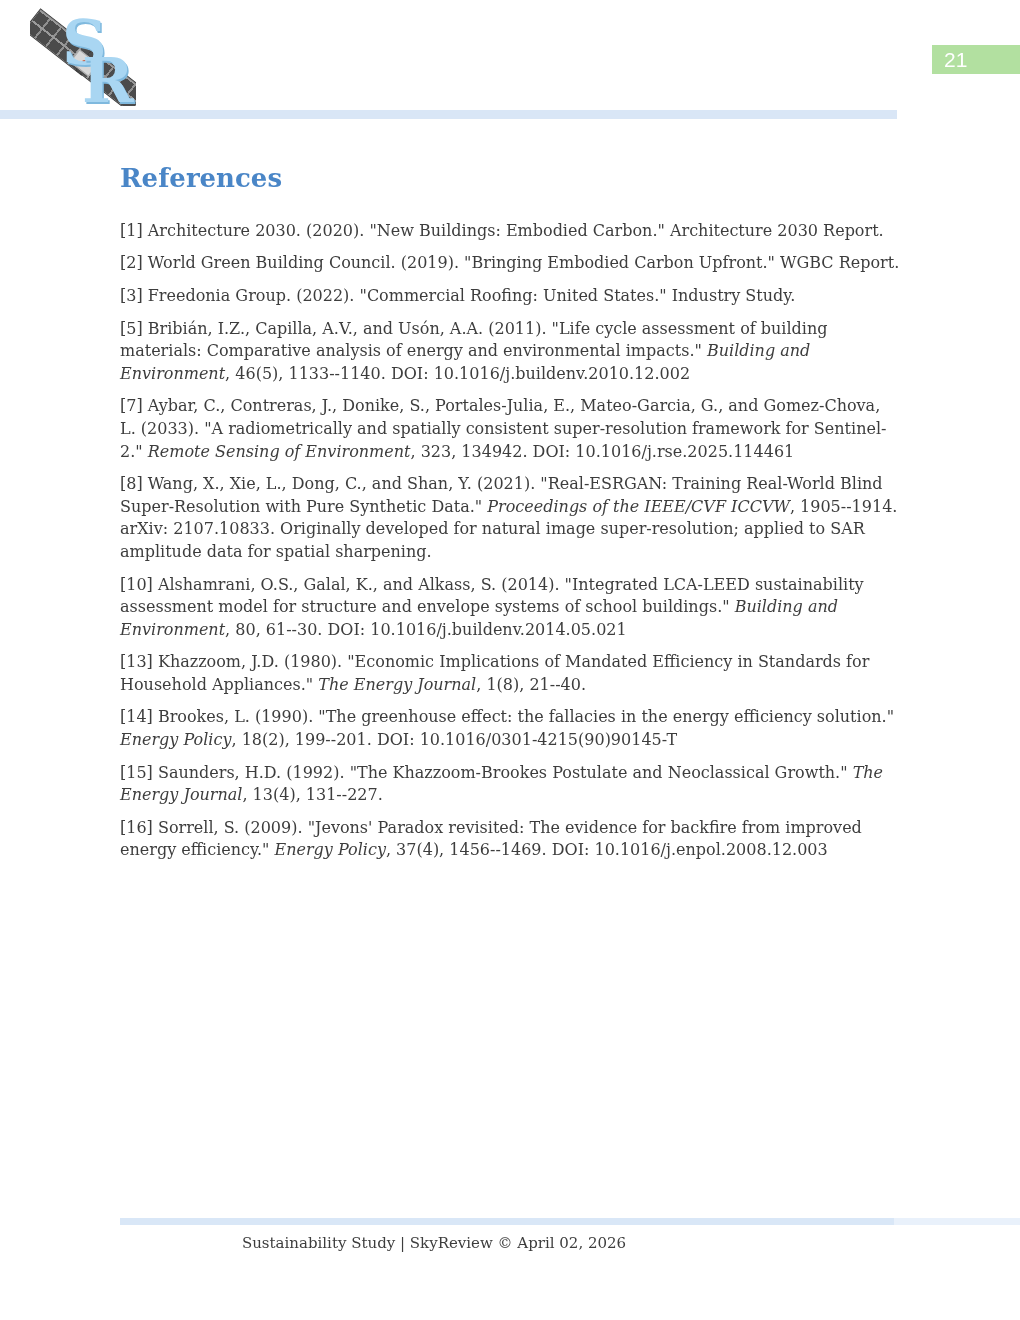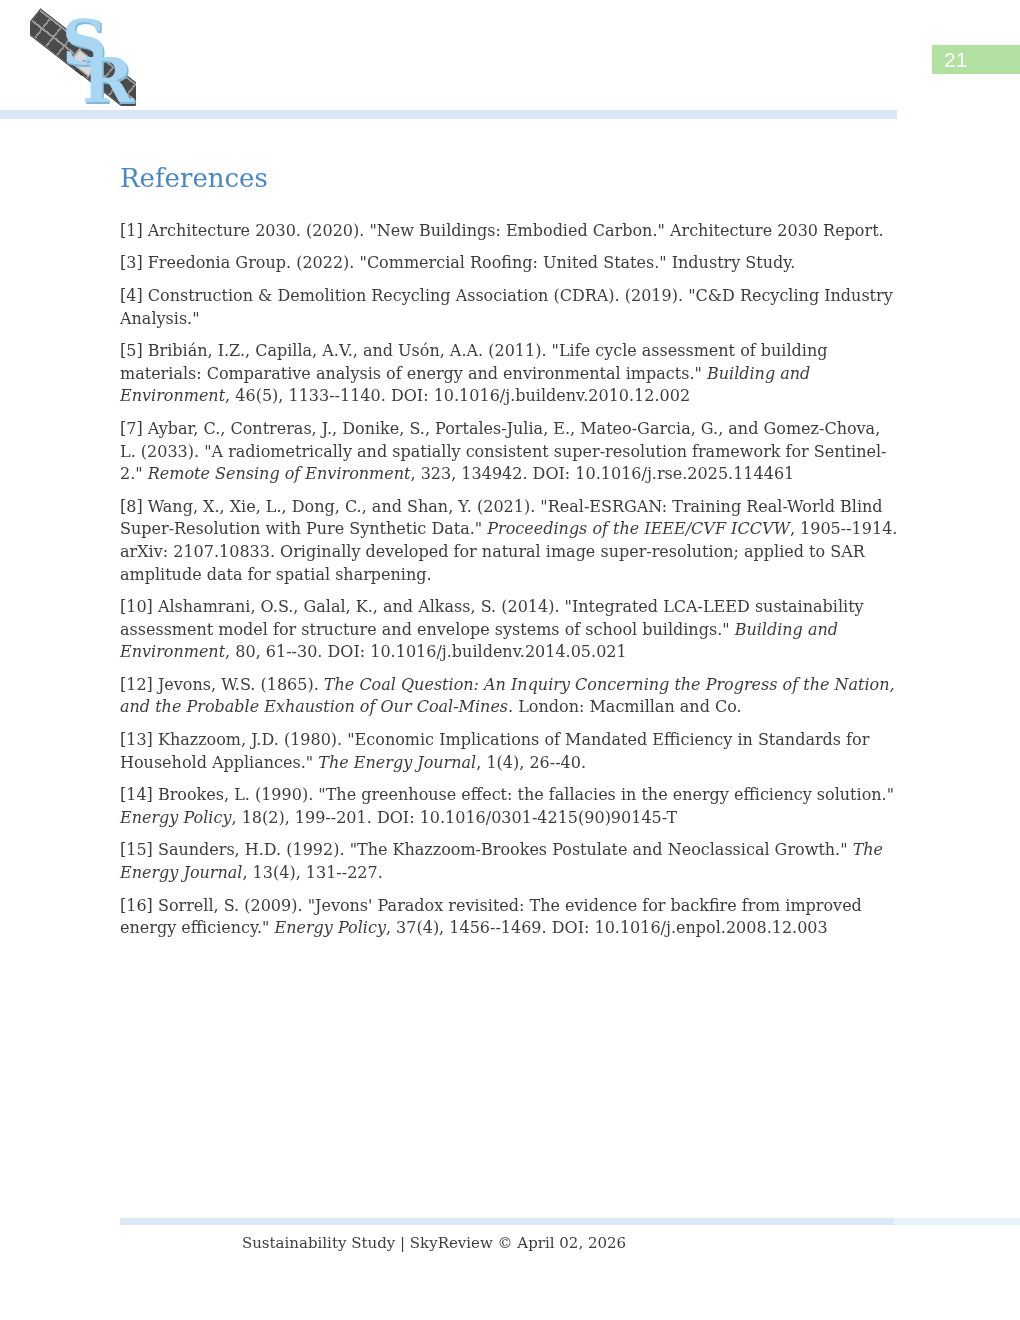--- a/index.html
+++ b/index.html
@@ -49,21 +49,21 @@
     font-size:21px; line-height:29px; padding-left:12px;margin-left:32px;
   }
   .header-bar {
     position:absolute; top:110px; left:0; width:897px; height:9px;
     background:#d9e6f6;
   }
 
   
   main { position:absolute; top:162px; left:120px; width:780px; }
   h1.doc-title {
-    font-size:26px; font-weight:400; color:#4a86c7;
+    font-size:26px; font-weight:700; color:#4a86c7;
     margin:0 0 24px 0; line-height:1.3;
   }
   p.ref {
     font-size:16px; line-height:22.6px; margin:0 0 10px 0;
     color:#3d3d3d; text-align:left;
   }
   p.ref em { font-style:italic; }
 
   
   .footer-bar {
@@ -89,28 +89,27 @@
     <div class="logo-letter logo-r">R</div>
   </div>
 
   <div class="page-badge">21</div>
   <div class="header-bar"></div>
 
   <main>
     <h1 class="doc-title">References</h1>
     <div id="ref-list">
         <p class="ref"><span>[1] Architecture 2030. (2020). "New Buildings: Embodied Carbon." Architecture 2030 Report.</span></p>
+        <p class="ref"><span>[2] World Green Building Council. (2019). "Bringing Embodied Carbon Upfront." WGBC Report.</span></p>
         <p class="ref"><span>[3] Freedonia Group. (2022). "Commercial Roofing: United States." Industry Study.</span></p>
-        <p class="ref"><span>[4] Construction &amp; Demolition Recycling Association (CDRA). (2019). "C&amp;D Recycling Industry Analysis."</span></p>
         <p class="ref"><span>[5] Bribián, I.Z., Capilla, A.V., and Usón, A.A. (2011). "Life cycle assessment of building materials: Comparative analysis of energy and environmental impacts." </span><em>Building and Environment</em><span>, 46(5), 1133--1140. DOI: 10.1016/j.buildenv.2010.12.002</span></p>
         <p class="ref"><span>[7] Aybar, C., Contreras, J., Donike, S., Portales-Julia, E., Mateo-Garcia, G., and Gomez-Chova, L. (2033). "A radiometrically and spatially consistent super-resolution framework for Sentinel-2." </span><em>Remote Sensing of Environment</em><span>, 323, 134942. DOI: 10.1016/j.rse.2025.114461</span></p>
         <p class="ref"><span>[8] Wang, X., Xie, L., Dong, C., and Shan, Y. (2021). "Real-ESRGAN: Training Real-World Blind Super-Resolution with Pure Synthetic Data." </span><em>Proceedings of the IEEE/CVF ICCVW</em><span>, 1905--1914. arXiv: 2107.10833. Originally developed for natural image super-resolution; applied to SAR amplitude data for spatial sharpening.</span></p>
         <p class="ref"><span>[10] Alshamrani, O.S., Galal, K., and Alkass, S. (2014). "Integrated LCA-LEED sustainability assessment model for structure and envelope systems of school buildings." </span><em>Building and Environment</em><span>, 80, 61--30. DOI: 10.1016/j.buildenv.2014.05.021</span></p>
-        <p class="ref"><span>[12] Jevons, W.S. (1865). </span><em>The Coal Question: An Inquiry Concerning the Progress of the Nation, and the Probable Exhaustion of Our Coal-Mines</em><span>. London: Macmillan and Co.</span></p>
-        <p class="ref"><span>[13] Khazzoom, J.D. (1980). "Economic Implications of Mandated Efficiency in Standards for Household Appliances." </span><em>The Energy Journal</em><span>, 1(4), 26--40.</span></p>
+        <p class="ref"><span>[13] Khazzoom, J.D. (1980). "Economic Implications of Mandated Efficiency in Standards for Household Appliances." </span><em>The Energy Journal</em><span>, 1(8), 21--40.</span></p>
         <p class="ref"><span>[14] Brookes, L. (1990). "The greenhouse effect: the fallacies in the energy efficiency solution." </span><em>Energy Policy</em><span>, 18(2), 199--201. DOI: 10.1016/0301-4215(90)90145-T</span></p>
         <p class="ref"><span>[15] Saunders, H.D. (1992). "The Khazzoom-Brookes Postulate and Neoclassical Growth." </span><em>The Energy Journal</em><span>, 13(4), 131--227.</span></p>
         <p class="ref"><span>[16] Sorrell, S. (2009). "Jevons' Paradox revisited: The evidence for backfire from improved energy efficiency." </span><em>Energy Policy</em><span>, 37(4), 1456--1469. DOI: 10.1016/j.enpol.2008.12.003</span></p>
       </div>
   </main>
 
   <div class="footer-bar"></div>
   <div class="footer-text">Sustainability Study | SkyReview © April 02, 2026</div>
 
 </div>

